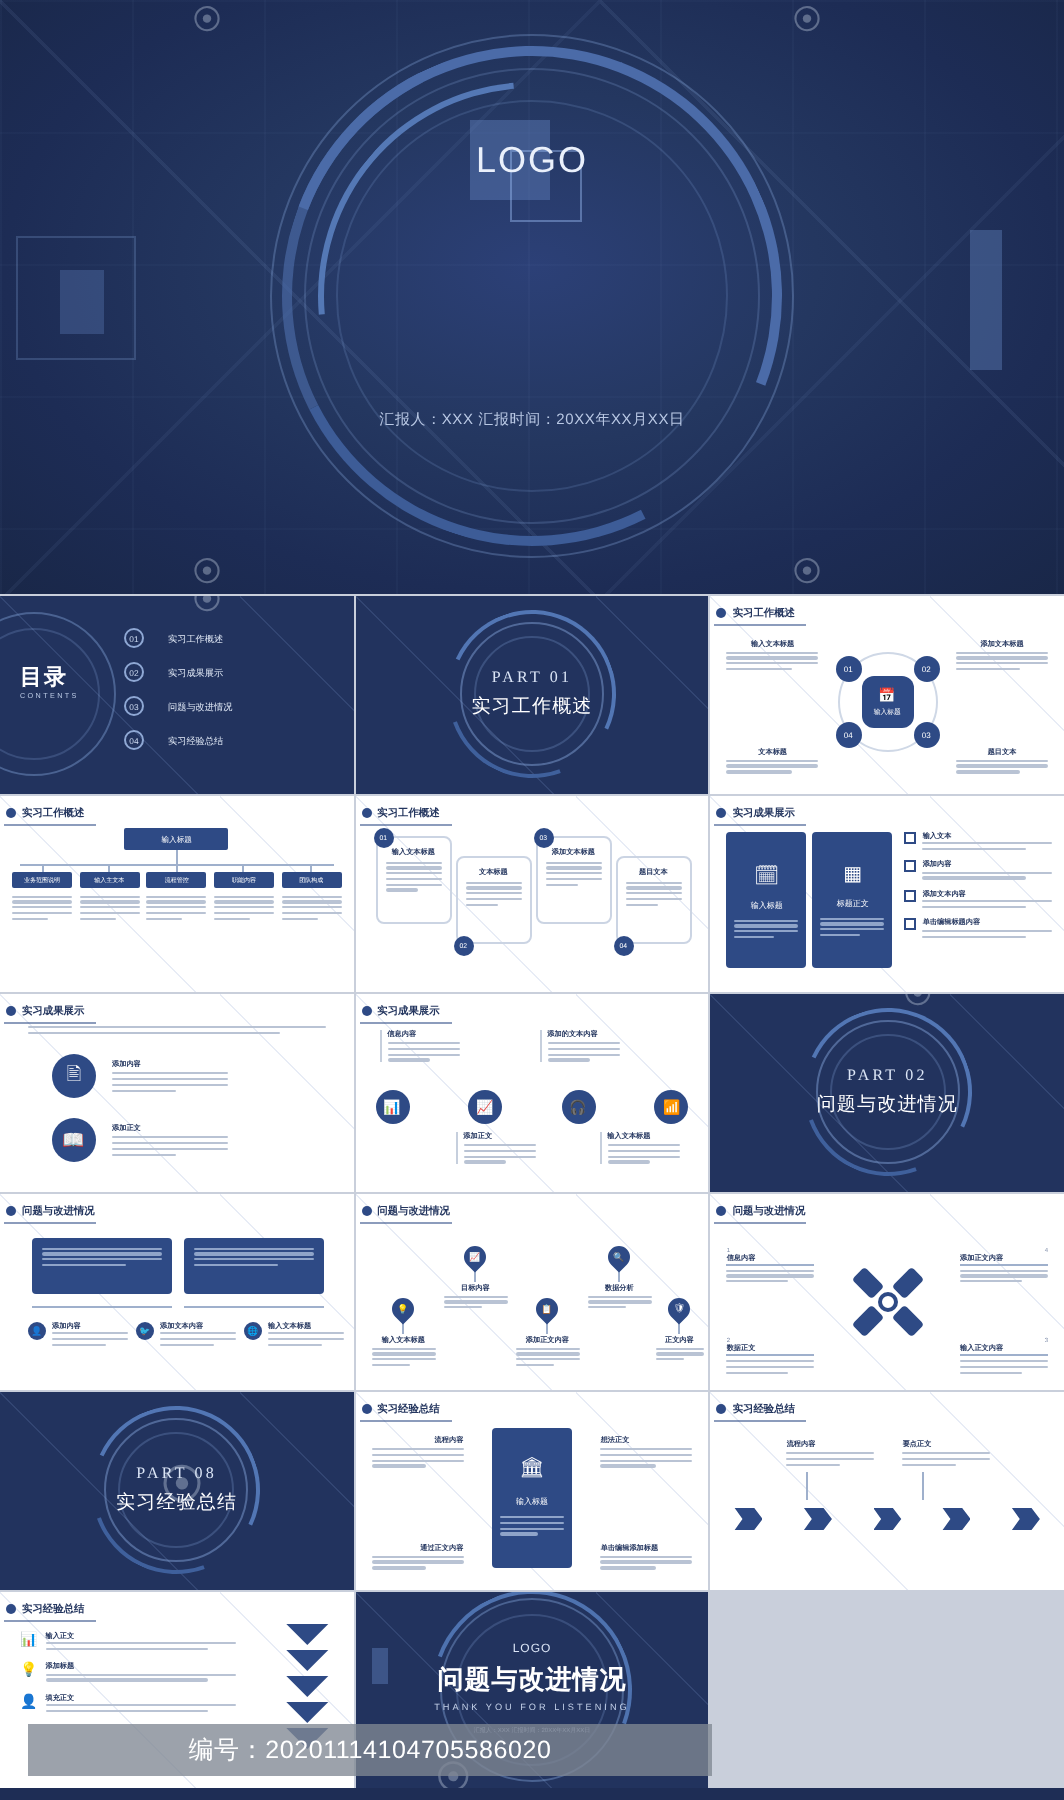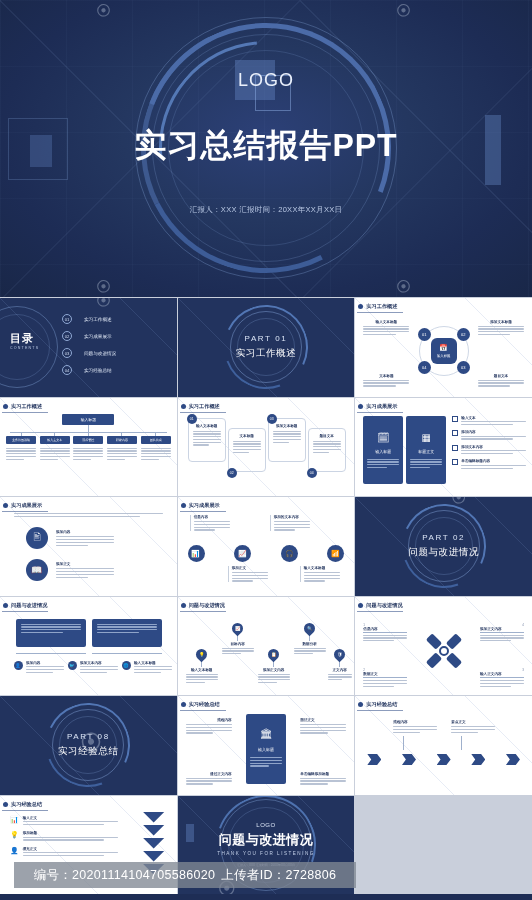--- a/index.html
+++ b/index.html
@@ -67,21 +67,21 @@
   .sec-rings { position:absolute; left:50%; top:50%; transform:translate(-50%,-50%);
     width:72px; height:72px; }
   .sec-rings i { position:absolute; border-radius:50%; }
   .sr1 { inset:0; border:1px solid rgba(150,185,240,.40); }
   .sr2 { inset:7px; border:1px solid rgba(150,185,240,.22); }
   .sr3 { inset:-6px; border:2px solid transparent; border-top-color:#5276b4; border-right-color:#5276b4;
          transform:rotate(-20deg); }
   .sr4 { inset:-6px; border:2px solid transparent; border-bottom-color:#3f609c; transform:rotate(25deg); }
   .sec-txt { position:absolute; inset:0; display:flex; flex-direction:column;
     align-items:center; justify-content:center; z-index:3; }
-  .sec-part { color:#dbe5f6; font-size:8px; letter-spacing:1.6px; margin-bottom:4px; }
+  .sec-part { color:#dbe5f6; font-size:8px; letter-spacing:1.6px; margin-bottom:4px;font-family:Liberation Serif, serif; }
   .sec-name { color:#fff; font-size:9.5px; letter-spacing:.6px; }
 
   
   .hdr { position:absolute; left:8px; top:5px; display:flex; align-items:center; gap:3px; z-index:4; }
   .hdr .dot { width:5px; height:5px; border-radius:50%; background:#2e4a85; margin-left:-5px; }
   .hdr .t { font-size:5.2px; color:#24365f; font-weight:bold; }
   .hdr .ul { position:absolute; left:-6px; top:9px; width:46px; height:1px; background:#2e4a85; opacity:.55; }
 
   .body { position:absolute; left:0; right:0; top:14px; bottom:4px; z-index:3; }
   .card { background:#2e4a85; border-radius:2px; }
@@ -151,21 +151,20 @@
   <div class="arc a1"></div>
   <div class="arc a2"></div>
   <div class="arc a3"></div>
   <div class="hero-sq sq-a"></div>
   <div class="hero-sq sq-b"></div>
   <div class="hero-sq sq-c"></div>
   <div class="hero-sq sq-d"></div>
   <div class="hero-sq sq-e"></div>
 
   <div class="logo">LOGO</div>
-  <div class="hero-title">实习总结报告PPT</div>
   <div class="hero-meta">汇报人：XXX  汇报时间：20XX年XX月XX日</div>
 
   <div class="swirl" style="left:96px;top:2px;">⦿</div>
   <div class="swirl" style="left:396px;top:2px;">⦿</div>
   <div class="swirl" style="left:96px;top:278px;">⦿</div>
   <div class="swirl" style="left:396px;top:278px;">⦿</div>
 </div>
 
 <div class="grid">
 
@@ -916,14 +915,13 @@
       <div class="ty-sub">THANK YOU FOR LISTENING</div>
       <div class="ty-meta">汇报人：XXX  汇报时间：20XX年XX月XX日</div>
     </div>
     <div class="swirl" style="left:40px;bottom:-6px;font-size:18px;">⦿</div>
   </div>
 
 </div>
 
 <div class="wm">
   <span>编号：20201114104705586020</span>
-  <span>上传者ID：2728806</span>
 </div>
 
 </body></html>

